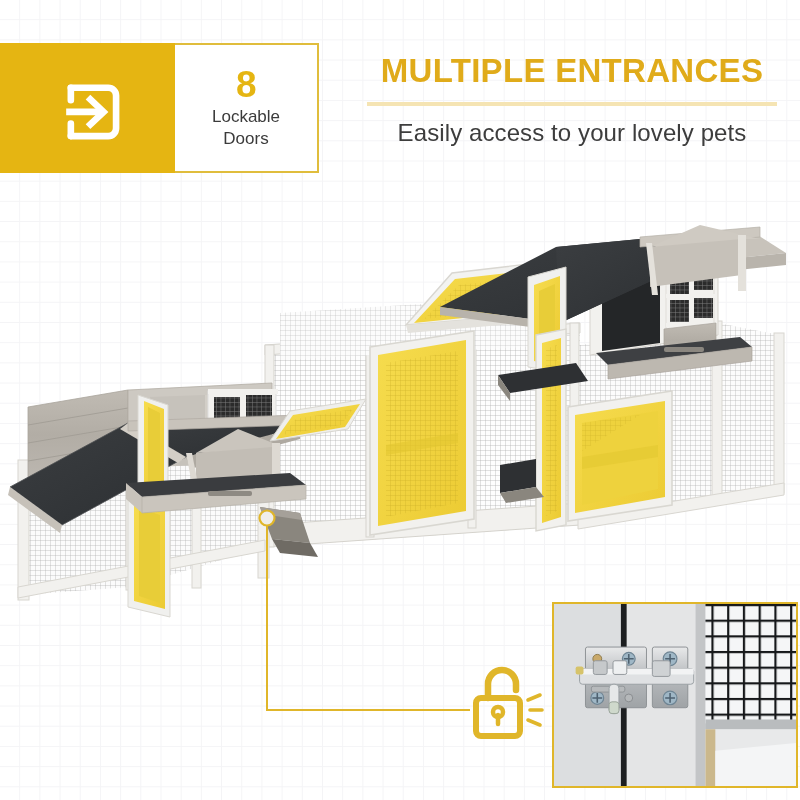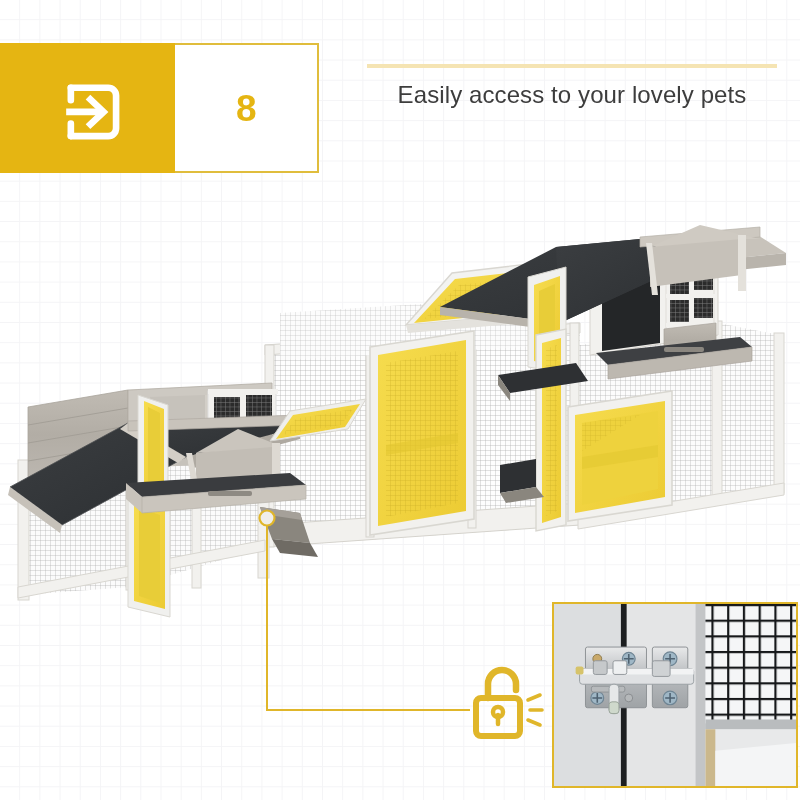--- a/index.html
+++ b/index.html
@@ -102,24 +102,29 @@
   <div class="badge-icon-pane">
     <svg class="enter-icon" viewBox="0 0 100 100">
       <path d="M28 24 L76 24 A10 10 0 0 1 86 34 L86 76 A10 10 0 0 1 76 86 L28 86" fill="none" stroke="#ffffff" stroke-width="8.5" stroke-linecap="round"></path>
       <path d="M28 24 L28 40 M28 70 L28 86" fill="none" stroke="#ffffff" stroke-width="8.5" stroke-linecap="round"></path>
       <line x1="22" y1="55" x2="68" y2="55" stroke="#ffffff" stroke-width="8.5" stroke-linecap="butt"></line>
       <polyline points="50,36 70,55 50,74" fill="none" stroke="#ffffff" stroke-width="8.5" stroke-linecap="butt" stroke-linejoin="miter"></polyline>
     </svg>
   </div>
   <div class="badge-text-pane">
     <div class="badge-number">8</div>
+    <div class="badge-caption">
+      <span>Lockable</span><br>
+      <span>Doors</span>
+    </div>
   </div>
 </div>
 
 <div class="title-block">
+  <div class="main-title">MULTIPLE ENTRANCES</div>
   <div class="title-rule"></div>
   <div class="subtitle">Easily access to your lovely pets</div>
 </div>
 
 <div class="stage">
 <svg viewBox="0 0 800 440">
   <defs>
     <pattern id="mesh" width="5" height="5" patternUnits="userSpaceOnUse">
       <path d="M0 0 H5 M0 0 V5" stroke="#9b9b9b" stroke-width="0.7" fill="none"></path>
     </pattern>

